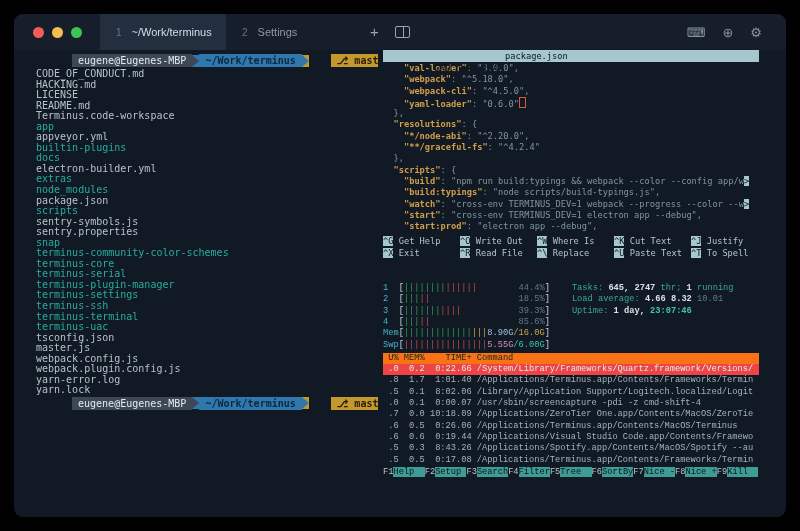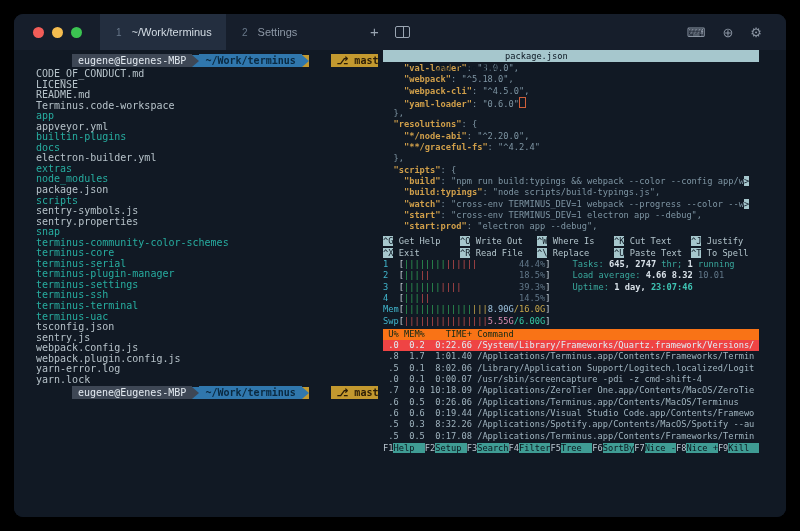--- a/index.html
+++ b/index.html
@@ -47,21 +47,21 @@
   .sg-key{color:#d09f4a;font-weight:bold;}
   .sg-str{color:#7e95a3;}
   .sg-punct{color:#7e95a3;}
   .sg-wrap{background:#a6c7cd;color:#0d1826;}
   .shortcuts{margin-top:4px;}
   .srow{white-space:pre;height:11.3px;}
   .scol{display:inline-block;width:77px;}
   .skey{background:#a6c7cd;color:#0c1722;}
   .slabel{color:#b3c5cc;}
   
-  .htop{}
+  .htop{margin-top:24px;font-family:Liberation Mono, monospace;}
   .htop-top{display:flex;}
   .mline,.sline{white-space:pre;height:11.3px;}
   .stats{margin-left:22px;}
   .sg-cyan{color:#41b5cc;}
   .sg-white{color:#ccd6de;}
   .sg-green{color:#2e9e54;}
   .sg-green2{color:#35c9a5;}
   .sg-red{color:#c04b4b;}
   .sg-dim{color:#62788a;}
   .sg-teal{color:#39a79c;}
@@ -104,20 +104,21 @@
       <span>⊕</span>
       <span>⚙</span>
     </div>
   </div>
 
   <div class="term">
     <div class="pane-left">
       <div class="promptline" id="prompt-top"><span class="pl pl-host"> eugene@Eugenes-MBP </span><span class="arr a1"></span><span class="pl pl-path"> ~/Work/terminus </span><span class="arr a2"></span><span class="pl pl-git"><span> ⎇ </span><span>master </span><span class="dot">● </span></span><span class="arr a3"></span><span class="cmd"> ls</span></div>
       <div id="file-list">
           <div class="fline">CODE_OF_CONDUCT.md</div>
+          <div class="fline">HACKING.md</div>
           <div class="fline">LICENSE</div>
           <div class="fline">README.md</div>
           <div class="fline">Terminus.code-workspace</div>
           <div class="fline dir">app</div>
           <div class="fline">appveyor.yml</div>
           <div class="fline dir">builtin-plugins</div>
           <div class="fline dir">docs</div>
           <div class="fline">electron-builder.yml</div>
           <div class="fline dir">extras</div>
           <div class="fline dir">node_modules</div>
@@ -128,21 +129,21 @@
           <div class="fline dir">snap</div>
           <div class="fline dir">terminus-community-color-schemes</div>
           <div class="fline dir">terminus-core</div>
           <div class="fline dir">terminus-serial</div>
           <div class="fline dir">terminus-plugin-manager</div>
           <div class="fline dir">terminus-settings</div>
           <div class="fline dir">terminus-ssh</div>
           <div class="fline dir">terminus-terminal</div>
           <div class="fline dir">terminus-uac</div>
           <div class="fline">tsconfig.json</div>
-          <div class="fline">sentry.js</div>
+          <div class="fline">master.js</div>
           <div class="fline">webpack.config.js</div>
           <div class="fline">webpack.plugin.config.js</div>
           <div class="fline">yarn-error.log</div>
           <div class="fline">yarn.lock</div>
         </div>
       <div class="promptline" id="prompt-bottom"><span class="pl pl-host"> eugene@Eugenes-MBP </span><span class="arr a1"></span><span class="pl pl-path"> ~/Work/terminus </span><span class="arr a2"></span><span class="pl pl-git"><span> ⎇ </span><span>master </span><span class="dot">● </span></span><span class="arr a3"></span><span class="cursor-hollow"></span></div>
     </div>
 
     <div class="pane-right">
       <div class="nano-title">
@@ -170,39 +171,39 @@
           <div class="srow"><span class="scol"><span class="skey">^G</span><span class="slabel"> Get Help</span></span><span class="scol"><span class="skey">^O</span><span class="slabel"> Write Out</span></span><span class="scol"><span class="skey">^W</span><span class="slabel"> Where Is</span></span><span class="scol"><span class="skey">^K</span><span class="slabel"> Cut Text</span></span><span class="scol"><span class="skey">^J</span><span class="slabel"> Justify</span></span></div>
           <div class="srow"><span class="scol"><span class="skey">^X</span><span class="slabel"> Exit</span></span><span class="scol"><span class="skey">^R</span><span class="slabel"> Read File</span></span><span class="scol"><span class="skey">^\</span><span class="slabel"> Replace</span></span><span class="scol"><span class="skey">^U</span><span class="slabel"> Paste Text</span></span><span class="scol"><span class="skey">^T</span><span class="slabel"> To Spell</span></span></div>
         </div>
 
       <div class="htop">
         <div class="htop-top">
           <div class="meters" id="htop-meters">
               <div class="mline"><span class="sg-cyan">1  </span><span class="sg-white">[</span><span class="sg-green">||||||||</span><span class="sg-red">||||||</span><span class="sg-dim">        </span><span class="sg-dim">44.4%</span><span class="sg-white">]</span></div>
               <div class="mline"><span class="sg-cyan">2  </span><span class="sg-white">[</span><span class="sg-green">|||</span><span class="sg-red">||</span><span class="sg-dim">                 </span><span class="sg-dim">18.5%</span><span class="sg-white">]</span></div>
               <div class="mline"><span class="sg-cyan">3  </span><span class="sg-white">[</span><span class="sg-green">|||||||</span><span class="sg-red">||||</span><span class="sg-dim">           </span><span class="sg-dim">39.3%</span><span class="sg-white">]</span></div>
-              <div class="mline"><span class="sg-cyan">4  </span><span class="sg-white">[</span><span class="sg-green">|||</span><span class="sg-red">||</span><span class="sg-dim">                 </span><span class="sg-dim">14.5%</span><span class="sg-white">]</span></div>
+              <div class="mline"><span class="sg-cyan">4  </span><span class="sg-white">[</span><span class="sg-green">|||</span><span class="sg-red">||</span><span class="sg-dim">                 </span><span class="sg-dim">85.6%</span><span class="sg-white">]</span></div>
               <div class="mline"><span class="sg-cyan">Mem</span><span class="sg-white">[</span><span class="sg-green">|||||||||||||</span><span class="sg-yellow">|||</span><span class="sg-blue">8.90G</span><span class="sg-yellow">/16.0G</span><span class="sg-white">]</span></div>
               <div class="mline"><span class="sg-cyan">Swp</span><span class="sg-white">[</span><span class="sg-red">||||||||||||||||</span><span class="sg-magenta">5.55G</span><span class="sg-green2">/6.00G</span><span class="sg-white">]</span></div>
             </div>
           <div class="stats" id="htop-stats">
               <div class="sline"><span class="sg-teal">Tasks: </span><span class="sg-boldwhite">645, </span><span class="sg-boldwhite">2747</span><span class="sg-teal"> thr; </span><span class="sg-boldwhite">1</span><span class="sg-teal"> running</span></div>
               <div class="sline"><span class="sg-teal">Load average: </span><span class="sg-boldwhite">4.66 </span><span class="sg-boldwhite">8.32 </span><span class="sg-dim">10.01</span></div>
               <div class="sline"><span class="sg-teal">Uptime: </span><span class="sg-boldwhite">1 day, </span><span class="sg-tealbold">23:07:46</span></div>
             </div>
         </div>
         <div class="proc-header"> U% MEM%    TIME+ Command</div>
         <div id="proc-rows">
             <div class="prow sel"> .0  0.2  0:22.66 /System/Library/Frameworks/Quartz.framework/Versions/</div>
             <div class="prow"> .8  1.7  1:01.40 /Applications/Terminus.app/Contents/Frameworks/Termin</div>
             <div class="prow"> .5  0.1  8:02.06 /Library/Application Support/Logitech.localized/Logit</div>
             <div class="prow"> .0  0.1  0:00.07 /usr/sbin/screencapture -pdi -z cmd-shift-4</div>
             <div class="prow"> .7  0.0 10:18.09 /Applications/ZeroTier One.app/Contents/MacOS/ZeroTie</div>
             <div class="prow"> .6  0.5  0:26.06 /Applications/Terminus.app/Contents/MacOS/Terminus</div>
             <div class="prow"> .6  0.6  0:19.44 /Applications/Visual Studio Code.app/Contents/Framewo</div>
-            <div class="prow"> .5  0.3  8:32.26 /Applications/Spotify.app/Contents/MacOS/Spotify --au</div>
+            <div class="prow"> .5  0.3  8:43.26 /Applications/Spotify.app/Contents/MacOS/Spotify --au</div>
             <div class="prow"> .5  0.5  0:17.08 /Applications/Terminus.app/Contents/Frameworks/Termin</div>
           </div>
         <div class="fkeys" id="htop-fkeys"><span><span class="fkey">F1</span><span class="flabel">Help  </span></span><span><span class="fkey">F2</span><span class="flabel">Setup </span></span><span><span class="fkey">F3</span><span class="flabel">Search</span></span><span><span class="fkey">F4</span><span class="flabel">Filter</span></span><span><span class="fkey">F5</span><span class="flabel">Tree  </span></span><span><span class="fkey">F6</span><span class="flabel">SortBy</span></span><span><span class="fkey">F7</span><span class="flabel">Nice -</span></span><span><span class="fkey">F8</span><span class="flabel">Nice +</span></span><span><span class="fkey">F9</span><span class="flabel">Kill  </span></span></div>
       </div>
     </div>
   </div>
 </div>
 
 </body></html>

